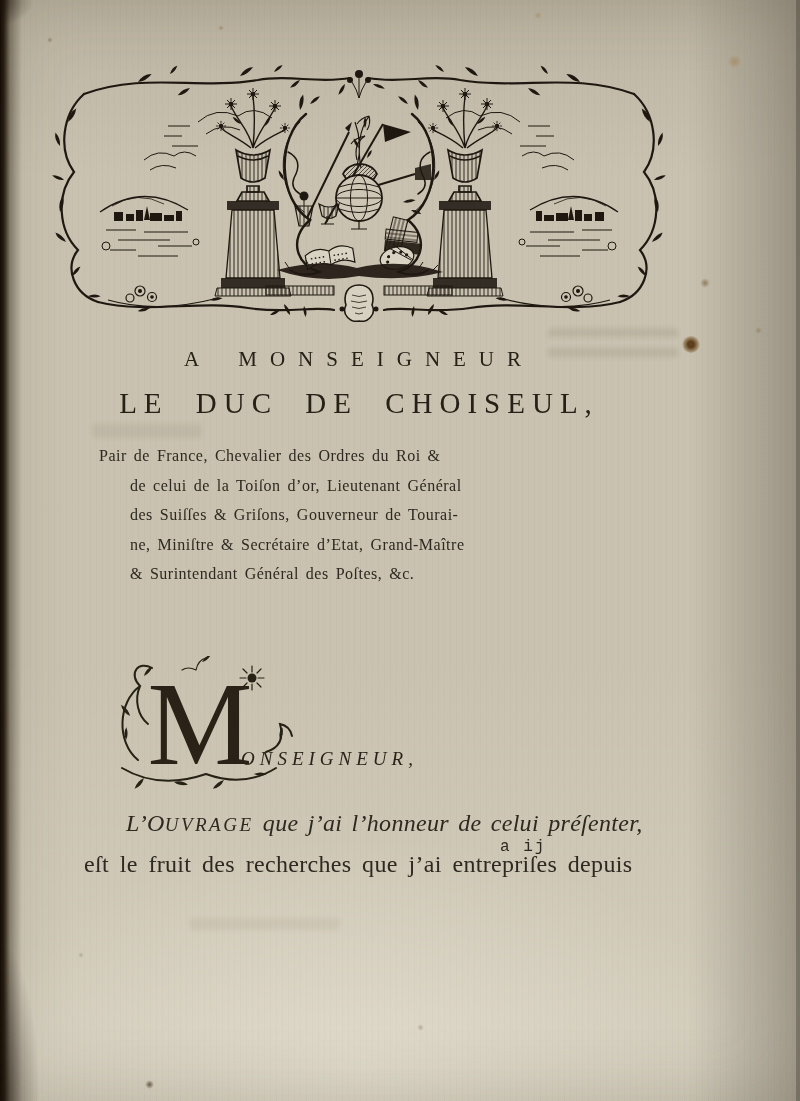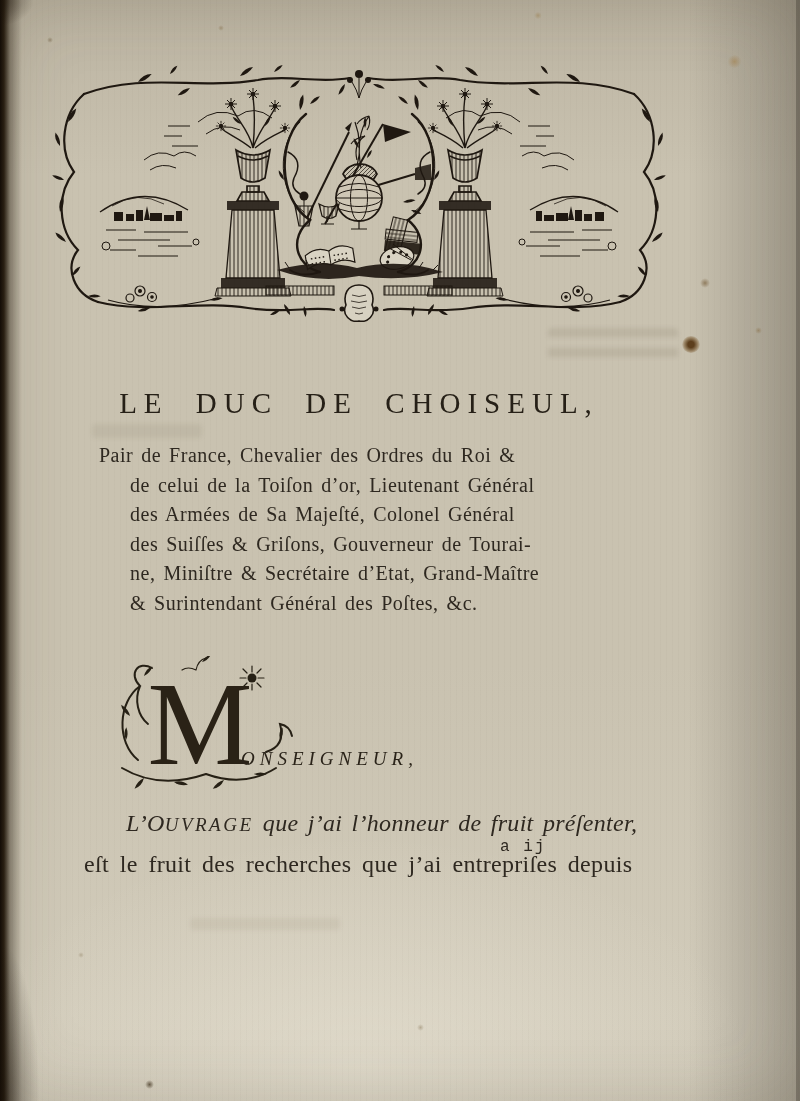--- a/index.html
+++ b/index.html
@@ -41,21 +41,21 @@
     text-align:center;font-size:21px;letter-spacing:13px;word-spacing:9px;
     color:#262017;white-space:nowrap;
   }
   .dedicatee{
     position:absolute;left:48px;top:387px;width:622px;
     text-align:center;font-size:29px;letter-spacing:7px;word-spacing:13px;
     color:#262017;white-space:nowrap;
   }
   .titles{
     position:absolute;left:99px;top:441px;
-    font-size:20px;line-height:29.5px;letter-spacing:.5px;word-spacing:2.5px;
+    font-size:16px;line-height:29.5px;letter-spacing:.5px;word-spacing:2.5px;
     color:#2e2820;
   }
   .titles .tl{white-space:nowrap;}
   .titles .indent{padding-left:31px;}
 
   .salutation{
     position:absolute;left:241px;top:748px;
     font-style:italic;font-size:19px;letter-spacing:5px;
     color:#2a2319;white-space:nowrap;
   }
@@ -273,26 +273,26 @@
     </g>
 
     <g transform="translate(311,243)">
       <path d="M0 -18 C12 -18 16 -8 13 2 C18 12 8 20 0 18 C-8 20 -18 12 -13 2 C-16 -8 -12 -18 0 -18 Z" fill="#d7d1c1" stroke="#1f1811" stroke-width="1.6"></path>
       <path d="M-7 -8 q7 3 14 0 M-8 -2 q8 3 16 0 M-7 4 q7 3 14 0 M-4 10 q4 2 8 0" stroke="#1f1811" stroke-width=".8" fill="none"></path>
       <circle cx="-17" cy="6" r="2.5" fill="#1f1811"></circle>
         <circle cx="17" cy="6" r="2.5" fill="#1f1811"></circle>
     </g>
   </svg>
 
+  <div class="kicker">A MONSEIGNEUR</div>
   <div class="dedicatee">LE DUC DE CHOISEUL,</div>
 
   <div class="titles">
     <div class="tl">Pair de France, Chevalier des Ordres du Roi &amp;</div>
     <div class="tl indent">de celui de la Toiſon d’or, Lieutenant Général</div>
-    <div class="tl indent">des Armées de Sa Majeſté, Colonel Général</div>
     <div class="tl indent">des Suiſſes &amp; Griſons, Gouverneur de Tourai-</div>
     <div class="tl indent">ne, Miniſtre &amp; Secrétaire d’Etat, Grand-Maître</div>
     <div class="tl indent">&amp; Surintendant Général des Poſtes, &amp;c.</div>
   </div>
 
   <svg class="dropcap" width="200" height="135" viewBox="0 0 200 135">
     <g stroke="#262015" fill="none" stroke-linecap="round">
       <path stroke-width="2" d="M34 104 C12 86 14 46 36 30 C24 18 34 4 48 12 M36 30 C30 44 34 60 44 68"></path>
       <path stroke-width="2" d="M18 112 Q55 134 102 118 Q140 132 172 112"></path>
       <path stroke-width="2" d="M162 96 q20 -6 14 -28 q10 2 12 12"></path>
@@ -309,21 +309,21 @@
       <use href="#lf" transform="translate(70,126) rotate(30) scale(.9)"></use>
       <use href="#lf" transform="translate(120,124) rotate(160) scale(.9)"></use>
       <use href="#lf" transform="translate(150,118) rotate(20) scale(.8)"></use>
       <use href="#lf" transform="translate(176,84) rotate(-60) scale(.8)"></use>
     </g>
     <text x="96" y="108" text-anchor="middle" font-size="118" font-family="&quot;Liberation Serif&quot;,&quot;DejaVu Serif&quot;,serif" fill="#2a2216">M</text>
   </svg>
 
   <div class="salutation">ONSEIGNEUR,</div>
 
-  <div class="body1"><span>L’O</span><span class="sc">UVRAGE</span><span> que j’ai l’honneur de fruit préſenter,</span></div>
+  <div class="body1"><span>L’O</span><span class="sc">UVRAGE</span><span> que j’ai l’honneur de celui préſenter,</span></div>
   <div class="body2">eſt le fruit des recherches que j’ai entrepriſes depuis</div>
 
   <div class="sig">a ij</div>
 
   <div class="ghost" style="left:548px;top:328px;width:130px;height:34px;background:repeating-linear-gradient(180deg, rgba(96,84,62,.12) 0 9px, rgba(0,0,0,0) 9px 20px);"></div>
   <div class="ghost" style="left:92px;top:424px;width:110px;height:14px;background:rgba(96,84,62,.09);"></div>
   <div class="ghost" style="left:190px;top:918px;width:150px;height:12px;background:rgba(96,84,62,.07);"></div>
 
   <div class="fox" style="left:682px;top:336px;width:18px;height:17px;background:radial-gradient(circle,#5d3f1d 0 25%,rgba(122,90,48,.55) 55%,rgba(122,90,48,0) 75%);"></div>
   <div class="fox" style="left:700px;top:278px;width:10px;height:10px;background:radial-gradient(circle,rgba(110,82,45,.6),rgba(110,82,45,0) 70%);"></div>

